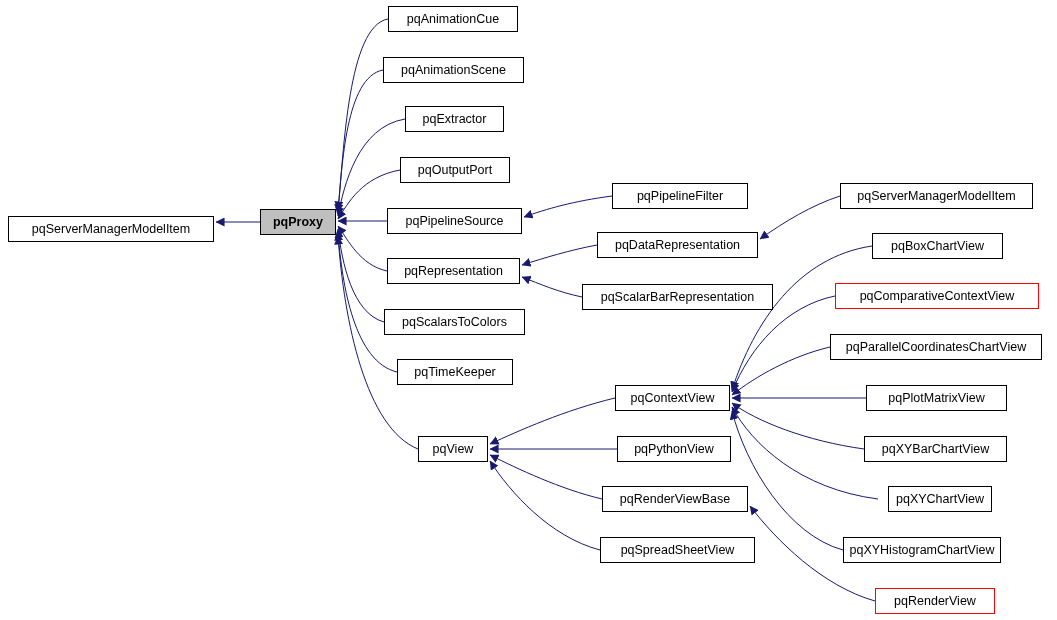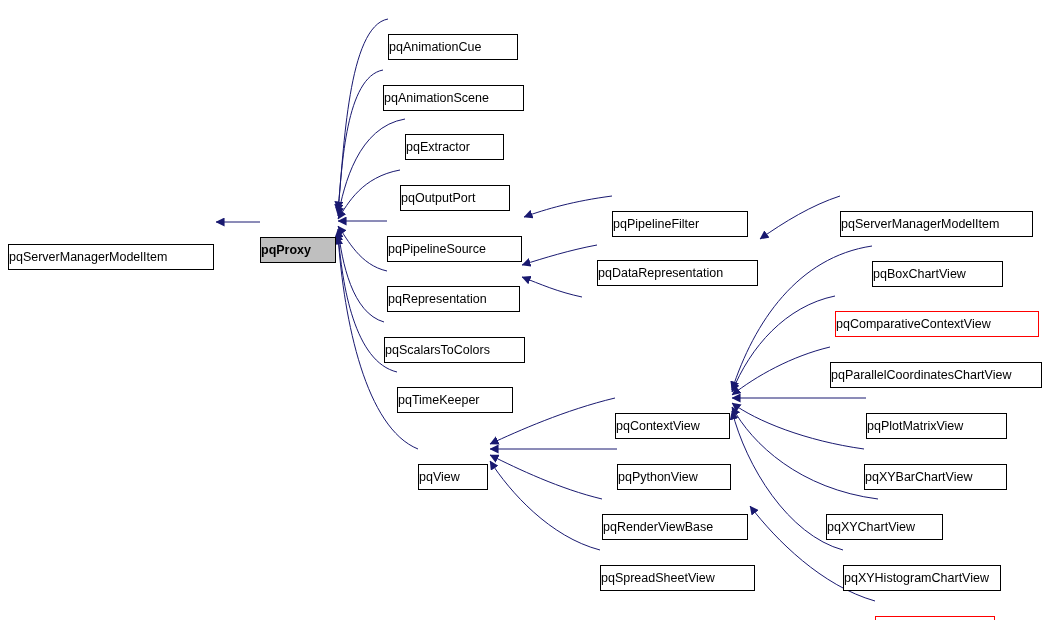--- a/index.html
+++ b/index.html
@@ -20,27 +20,27 @@
     left: 0;
     top: 0;
     width: 1057px;
     height: 620px;
   }
   .node {
     position: absolute;
     box-sizing: border-box;
     height: 26px;
     line-height: 24px;
+    text-align: center;
     background: #ffffff;
     border: 1px solid #000000;
     color: #000000;
     font-size: 12.5px;
     white-space: nowrap;
     cursor: pointer;
-    margin-top: 28px;
   }
   .node.highlight {
     background: #bfbfbf;
     font-weight: bold;
     cursor: default;
   }
   .node.red {
     border-color: #ff0000;
   }
   .edge {
@@ -104,29 +104,30 @@
   <div class="node" style="left:405px;top:106px;width:99px">pqExtractor</div>
   <div class="node" style="left:400px;top:157px;width:110px">pqOutputPort</div>
   <div class="node" style="left:387px;top:208px;width:135px">pqPipelineSource</div>
   <div class="node" style="left:387px;top:258px;width:133px">pqRepresentation</div>
   <div class="node" style="left:384px;top:309px;width:141px">pqScalarsToColors</div>
   <div class="node" style="left:397px;top:359px;width:116px">pqTimeKeeper</div>
   <div class="node" style="left:418px;top:436px;width:70px">pqView</div>
 
   <div class="node" style="left:612px;top:183px;width:136px">pqPipelineFilter</div>
   <div class="node" style="left:597px;top:232px;width:161px">pqDataRepresentation</div>
+  <div class="node" style="left:582px;top:284px;width:191px">pqScalarBarRepresentation</div>
   <div class="node" style="left:840px;top:183px;width:193px">pqServerManagerModelItem</div>
 
   <div class="node" style="left:615px;top:385px;width:115px">pqContextView</div>
   <div class="node" style="left:617px;top:436px;width:114px">pqPythonView</div>
   <div class="node" style="left:602px;top:486px;width:146px">pqRenderViewBase</div>
   <div class="node" style="left:600px;top:537px;width:155px">pqSpreadSheetView</div>
 
   <div class="node" style="left:872px;top:233px;width:131px">pqBoxChartView</div>
   <div class="node red" style="left:835px;top:283px;width:204px">pqComparativeContextView</div>
   <div class="node" style="left:830px;top:334px;width:212px">pqParallelCoordinatesChartView</div>
   <div class="node" style="left:866px;top:385px;width:141px">pqPlotMatrixView</div>
   <div class="node" style="left:864px;top:436px;width:143px">pqXYBarChartView</div>
-  <div class="node" style="left:826px;top:486px;width:117px">pqXYChartView</div>
+  <div class="node" style="left:888px;top:486px;width:104px">pqXYChartView</div>
   <div class="node" style="left:843px;top:537px;width:158px">pqXYHistogramChartView</div>
   <div class="node red" style="left:875px;top:588px;width:120px">pqRenderView</div>
 
 </div>
 
 </body></html>

